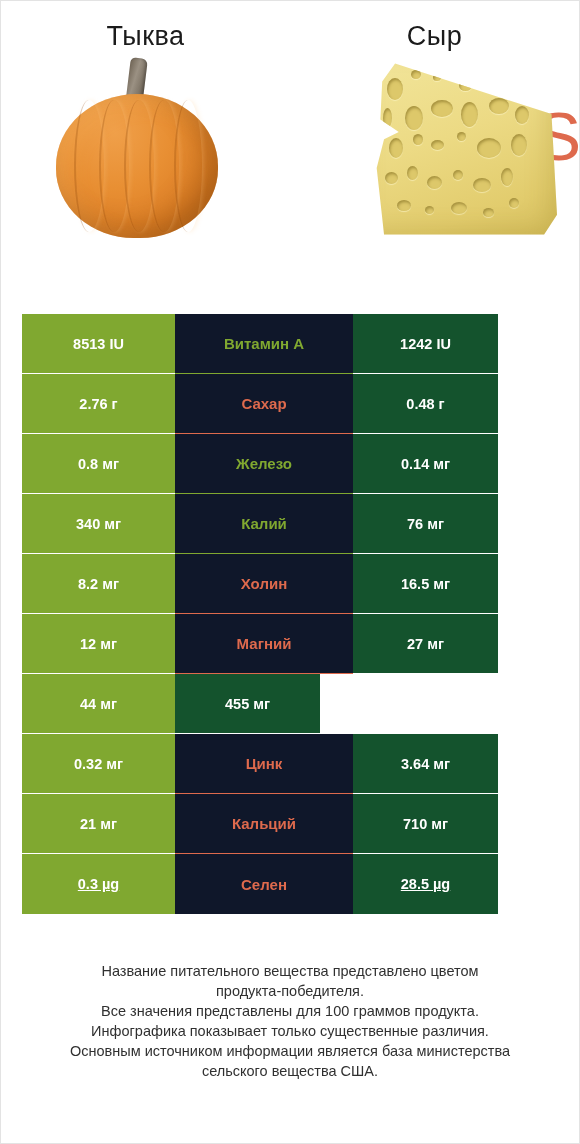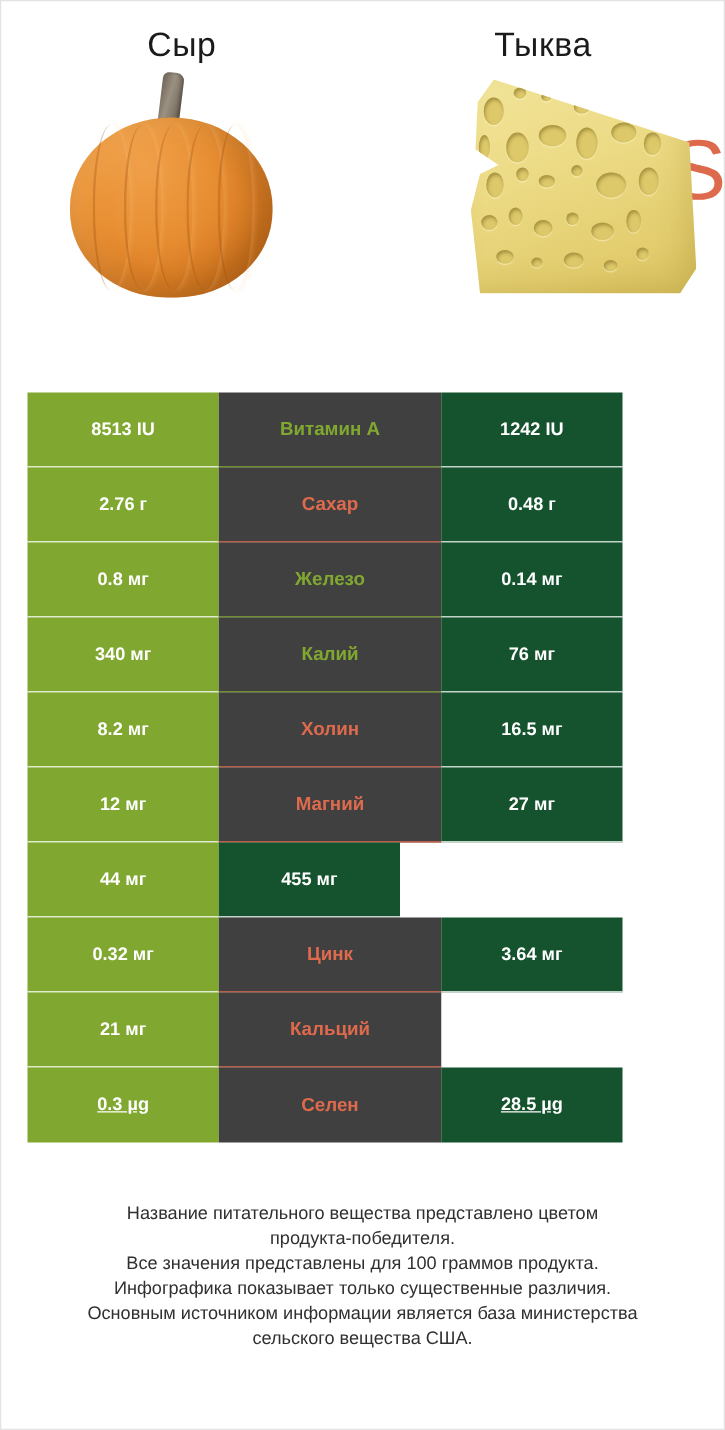--- a/index.html
+++ b/index.html
@@ -154,21 +154,21 @@
     border-bottom: 1px solid #ffffff;
   }
   .cell-right {
     width: 145px;
     background: #14532d;
     color: #ffffff;
     border-bottom: 1px solid #ffffff;
   }
   .cell-mid {
     width: 178px;
-    background: #404040;
+    background: #0f172a;
   }
   .row:last-child .cell-left,
   .row:last-child .cell-right {
     border-bottom: none;
     text-decoration: underline;
   }
   .mid-inner {
     width: 100%;
     height: 100%;
     display: flex;
@@ -195,22 +195,22 @@
     color: #303030;
     padding: 0 34px;
     box-sizing: border-box;
   }
   .footer div { white-space: normal; }
 </style>
 </head>
 <body>
 
 <div class="headings">
+  <div class="heading-cell">Тыква</div>
   <div class="heading-cell">Сыр</div>
-  <div class="heading-cell">Тыква</div>
 </div>
 
 <div class="hero">
 
   <div class="pumpkin-wrap">
     <div class="pumpkin-stem"></div>
     <div class="pumpkin-body">
       <div class="rib" style="left:18px;width:28px;"></div>
       <div class="rib" style="left:43px;width:28px;"></div>
       <div class="rib" style="left:68px;width:28px;"></div>
@@ -310,20 +310,21 @@
       <div class="cell cell-mid">
         <div class="mid-inner">Цинк</div>
       </div>
       <div class="cell cell-right">3.64 мг</div>
     </div>
     <div class="row win-right">
       <div class="cell cell-left">21 мг</div>
       <div class="cell cell-mid">
         <div class="mid-inner">Кальций</div>
       </div>
+      <div class="cell cell-right">710 мг</div>
     </div>
     <div class="row win-right">
       <div class="cell cell-left">0.3 µg</div>
       <div class="cell cell-mid">
         <div class="mid-inner">Селен</div>
       </div>
       <div class="cell cell-right">28.5 µg</div>
     </div>
   </div>
 

